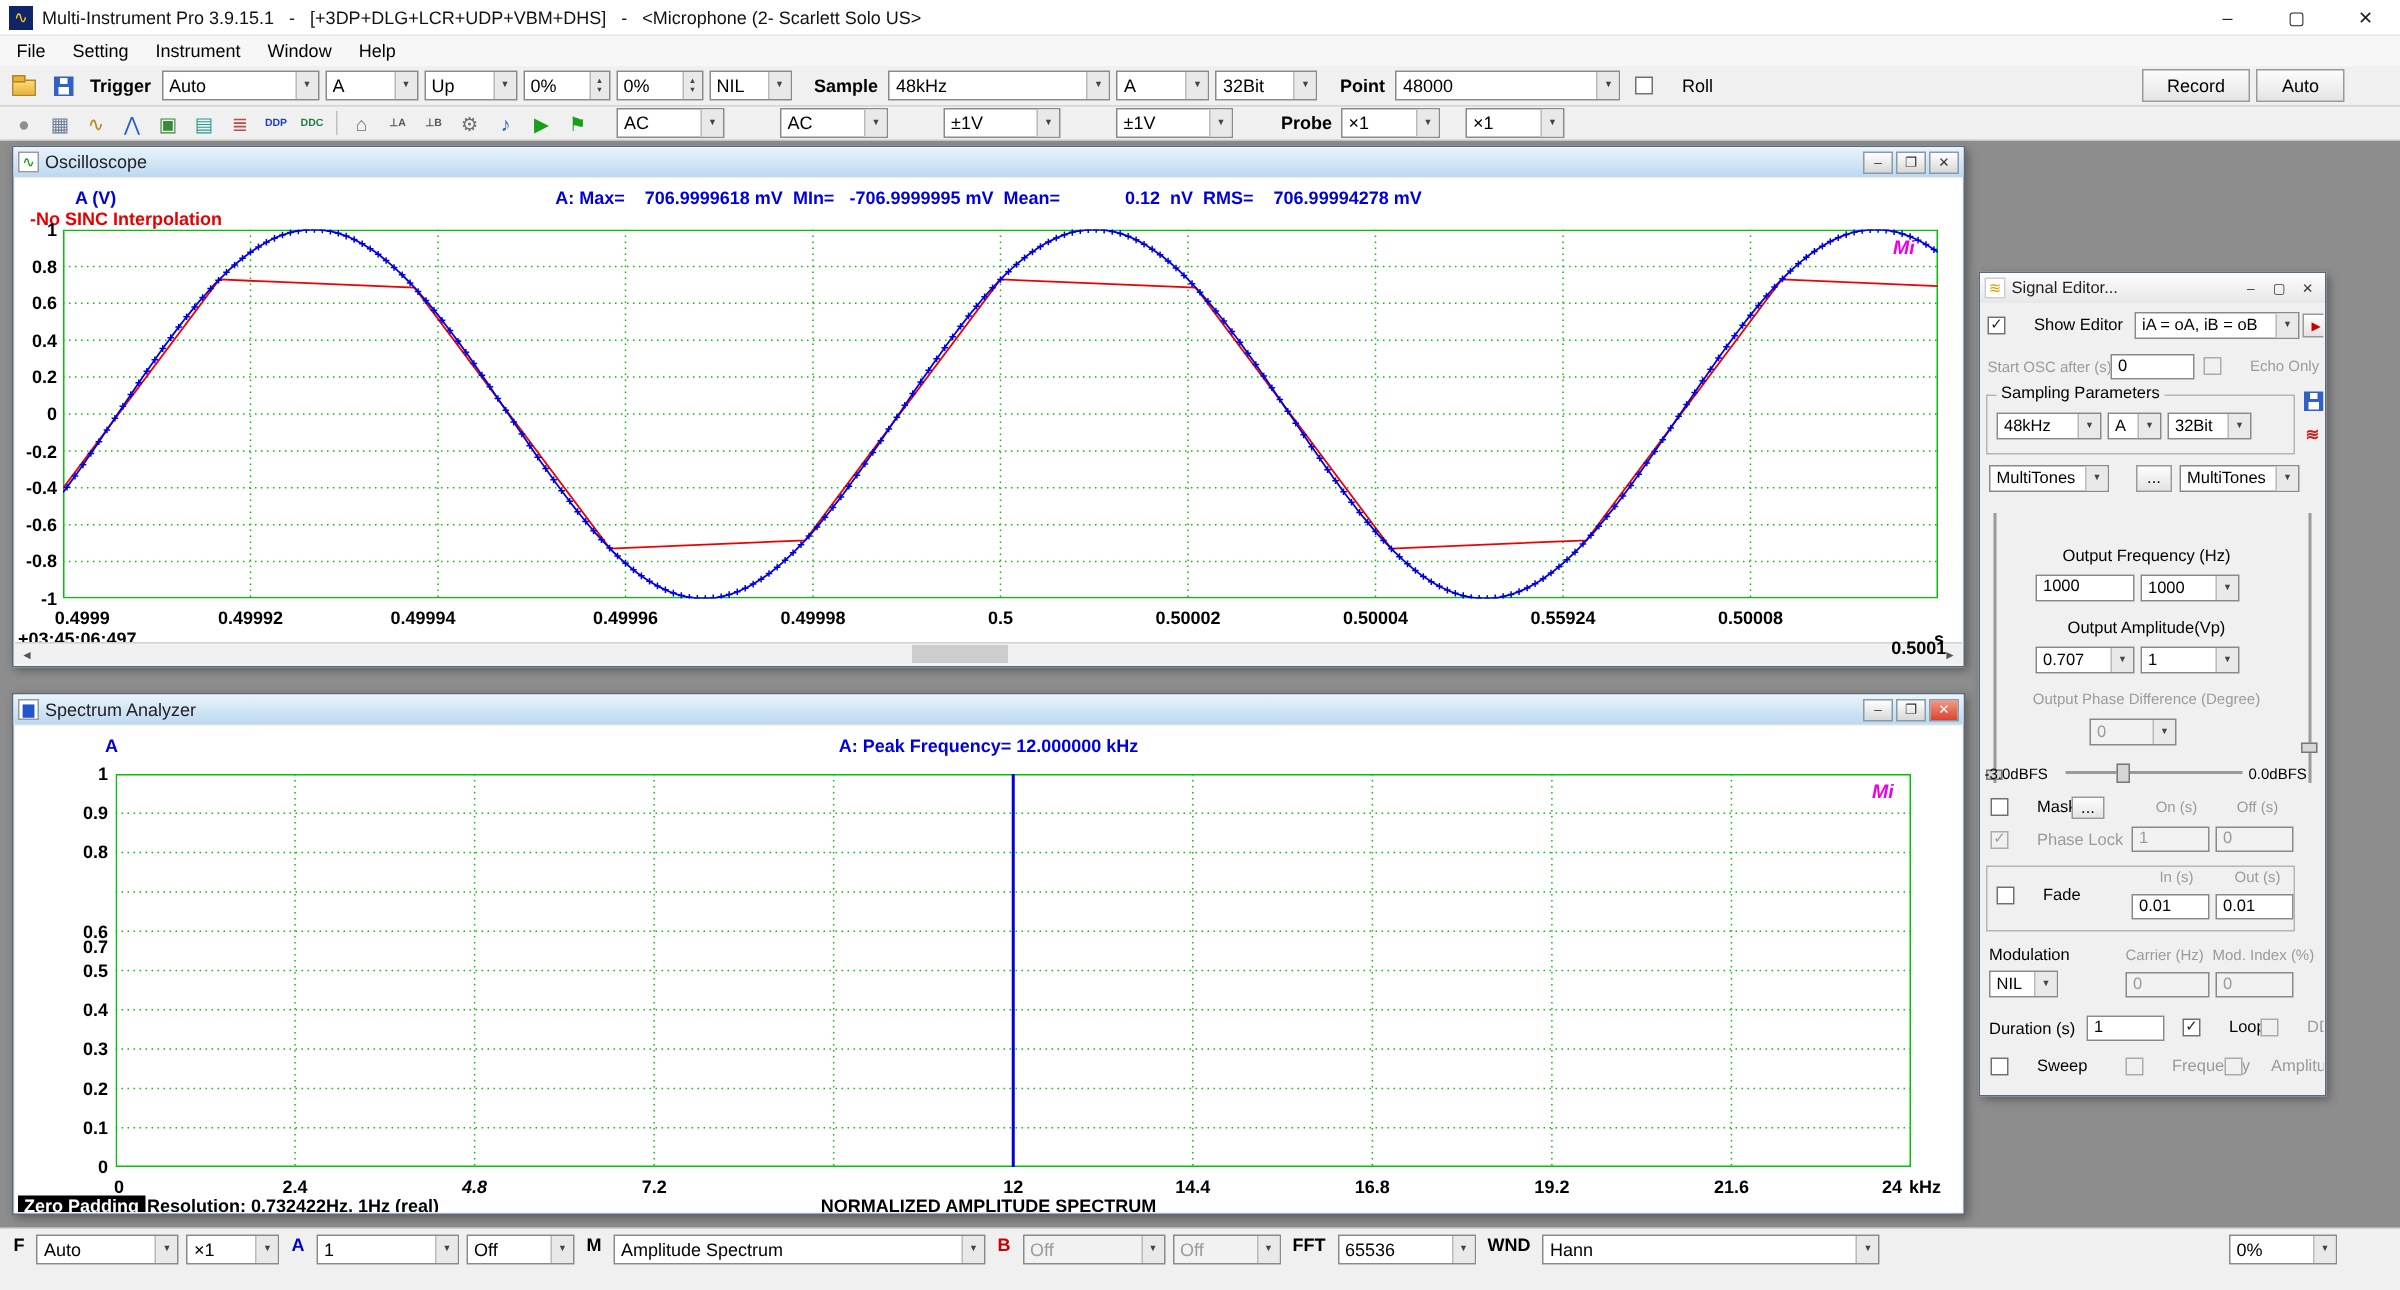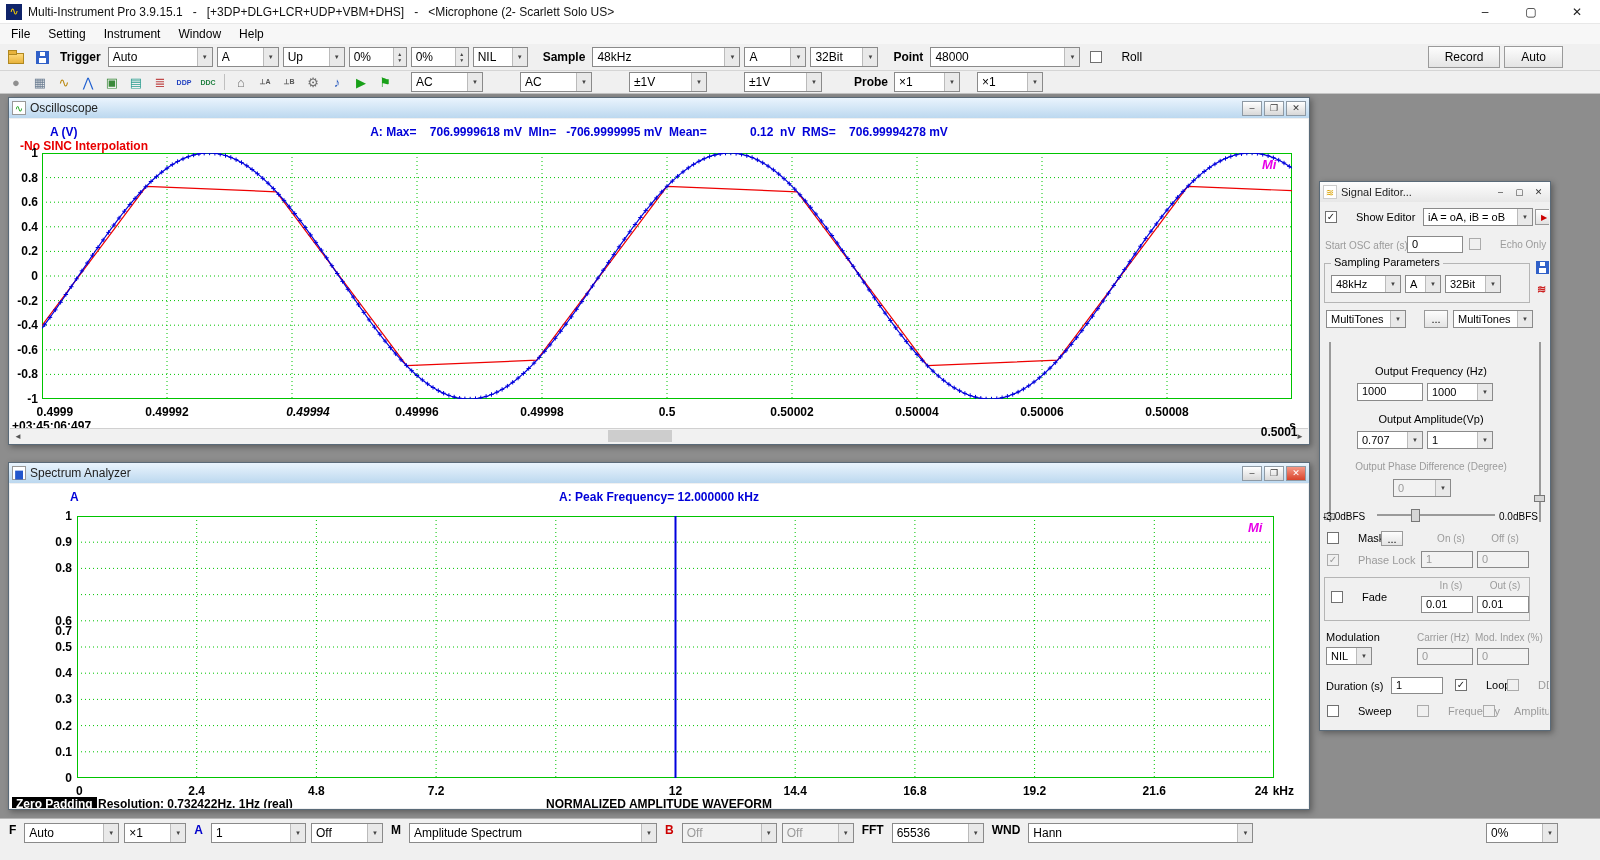--- a/index.html
+++ b/index.html
@@ -257,27 +257,27 @@
       <span style="right:12px;top:300px;font-weight:bold">s</span>
       <div class="scrollbar" style="left:0;right:0;top:309px">
         <span class="sb-arrow">◄</span>
         <div class="sb-track">
             <div class="sb-thumb" style="left:46%;width:64px"></div>
           </div>
         <span class="sb-arrow">►</span>
       </div>
     <span class="xtick" style="left: 32px; top: 286px; transform: translateX(-15%);">0.4999</span>
         <span class="xtick" style="left: 157px; top: 286px; transform: translateX(-50%);">0.49992</span>
-        <span class="xtick" style="left: 298px; top: 286px; transform: translateX(-50%); font-style: italic;">0.49994</span>
+        <span class="xtick" style="left: 272px; top: 286px; transform: translateX(-50%);">0.49994</span>
         <span class="xtick" style="left: 407px; top: 286px; transform: translateX(-50%);">0.49996</span>
         <span class="xtick" style="left: 532px; top: 286px; transform: translateX(-50%);">0.49998</span>
         <span class="xtick" style="left: 657px; top: 286px; transform: translateX(-50%);">0.5</span>
         <span class="xtick" style="left: 782px; top: 286px; transform: translateX(-50%);">0.50002</span>
         <span class="xtick" style="left: 907px; top: 286px; transform: translateX(-50%);">0.50004</span>
-        <span class="xtick" style="left: 1032px; top: 286px; transform: translateX(-50%);">0.50006</span>
+        <span class="xtick" style="left: 1032px; top: 286px; transform: translateX(-50%);">0.55924</span>
         <span class="xtick" style="left: 1157px; top: 286px; transform: translateX(-50%);">0.50008</span>
         <span class="xtick" style="left: 1282px; top: 286px; transform: translateX(-85%); margin-top: 20px;">0.5001</span>
         <span class="ytick" style="left: 0px; width: 28px; top: 27px;">1</span>
         <span class="ytick" style="left: 0px; width: 28px; top: 51.6px;">0.8</span>
         <span class="ytick" style="left: 0px; width: 28px; top: 76.2px;">0.6</span>
         <span class="ytick" style="left: 0px; width: 28px; top: 100.8px;">0.4</span>
         <span class="ytick" style="left: 0px; width: 28px; top: 125.4px;">0.2</span>
         <span class="ytick" style="left: 0px; width: 28px; top: 150px;">0</span>
         <span class="ytick" style="left: 0px; width: 28px; top: 174.6px;">-0.2</span>
         <span class="ytick" style="left: 0px; width: 28px; top: 199.2px;">-0.4</span>
@@ -319,24 +319,24 @@
             <line x1="0" y1="209.6" x2="1197" y2="209.6" stroke="#00c400" stroke-dasharray="1 3"></line>
             <line x1="1077.3" y1="0" x2="1077.3" y2="262" stroke="#00c400" stroke-dasharray="1 3"></line>
             <line x1="0" y1="235.8" x2="1197" y2="235.8" stroke="#00c400" stroke-dasharray="1 3"></line>
             <rect x="0.5" y="0.5" width="1196" height="261" fill="none" stroke="#00c400"></rect>
             <line x1="598.5" y1="262" x2="598.5" y2="0.0" stroke="#0000dd" stroke-width="2"></line>
           </svg></div>
       <span class="watermark" style="left:1238px;top:36px">Mi</span>
       <span style="right:14px;top:300px;font-weight:bold">kHz</span>
       <span class="badge" style="left:2px;top:313px">Zero Padding</span>
       <span style="left:88px;top:313px;font-weight:bold">Resolution: 0.732422Hz, 1Hz (real)</span>
-      <span class="ctr" style="left:0;right:0;top:313px;font-weight:bold">NORMALIZED AMPLITUDE WAVEFORM</span>
+      <span class="ctr" style="left:0;right:0;top:313px;font-weight:bold">NORMALIZED AMPLITUDE SPECTRUM</span>
     <span class="xtick" style="left: 67px; top: 300px; transform: translateX(-15%);">0</span>
         <span class="xtick" style="left: 186.7px; top: 300px; transform: translateX(-50%);">2.4</span>
-        <span class="xtick" style="left: 306.4px; top: 300px; transform: translateX(-50%);">4.8</span>
+        <span class="xtick" style="left: 306.4px; top: 300px; transform: translateX(-50%); font-style: italic;">4.8</span>
         <span class="xtick" style="left: 426.1px; top: 300px; transform: translateX(-50%);">7.2</span>
         <span class="xtick" style="left: 545.8px; top: 300px; transform: translateX(-50%); margin-top: 32px;">9.6</span>
         <span class="xtick" style="left: 665.5px; top: 300px; transform: translateX(-50%);">12</span>
         <span class="xtick" style="left: 785.2px; top: 300px; transform: translateX(-50%);">14.4</span>
         <span class="xtick" style="left: 904.9px; top: 300px; transform: translateX(-50%);">16.8</span>
         <span class="xtick" style="left: 1024.6px; top: 300px; transform: translateX(-50%);">19.2</span>
         <span class="xtick" style="left: 1144.3px; top: 300px; transform: translateX(-50%);">21.6</span>
         <span class="xtick" style="left: 1256px; top: 300px; transform: translateX(-85%);">24</span>
         <span class="ytick" style="left: 30px; width: 32px; top: 25px;">1</span>
         <span class="ytick" style="left: 30px; width: 32px; top: 51.2px;">0.9</span>

